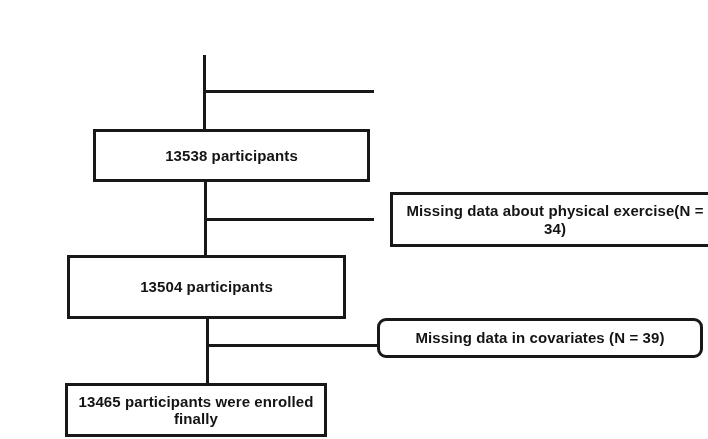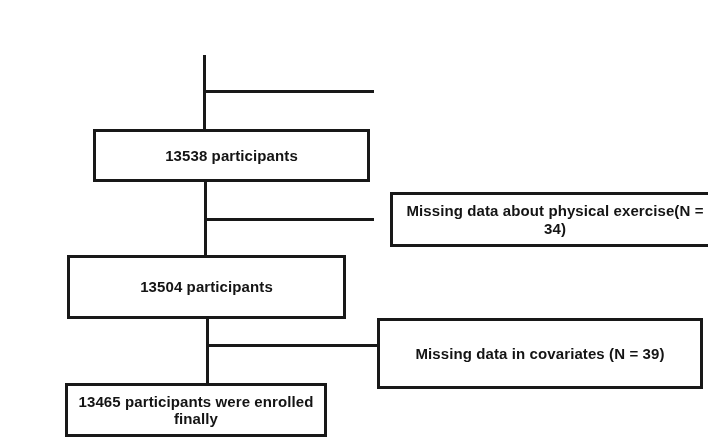--- a/index.html
+++ b/index.html
@@ -38,21 +38,21 @@
 
   
   .b-baseline { left: 3px;   top: 5px;   width: 403px; height: 50px; }
   .b-step1    { left: 65px;  top: 129px; width: 277px; height: 53px; margin-left: 28px; }
   .b-step2    { left: 67px;  top: 255px; width: 279px; height: 64px; }
   .b-final    { left: 65px;  top: 383px; width: 262px; height: 54px; }
 
   
   .b-excl1 { left: 374px; top: 64px;  width: 330px; height: 56px; }
   .b-excl2 { left: 374px; top: 192px; width: 330px; height: 55px; margin-left: 16px; }
-  .b-excl3 { left: 377px; top: 318px; width: 326px; height: 71px; }
+  .b-excl3 { left: 377px; top: 318px; width: 326px; height: 40px; border-radius: 9px; }
 
   
   .l-v1 { left: 203px; top: 55px;  width: 3px; height: 74px; }
   .l-v2 { left: 204px; top: 182px; width: 3px; height: 73px; }
   .l-v3 { left: 206px; top: 308px; width: 3px; height: 75px; }
 
   
   .l-h1 { left: 203px; top: 90px;  width: 171px; height: 3px; }
   .l-h2 { left: 204px; top: 218px; width: 170px; height: 3px; }
   .l-h3 { left: 206px; top: 344px; width: 171px; height: 3px; }

